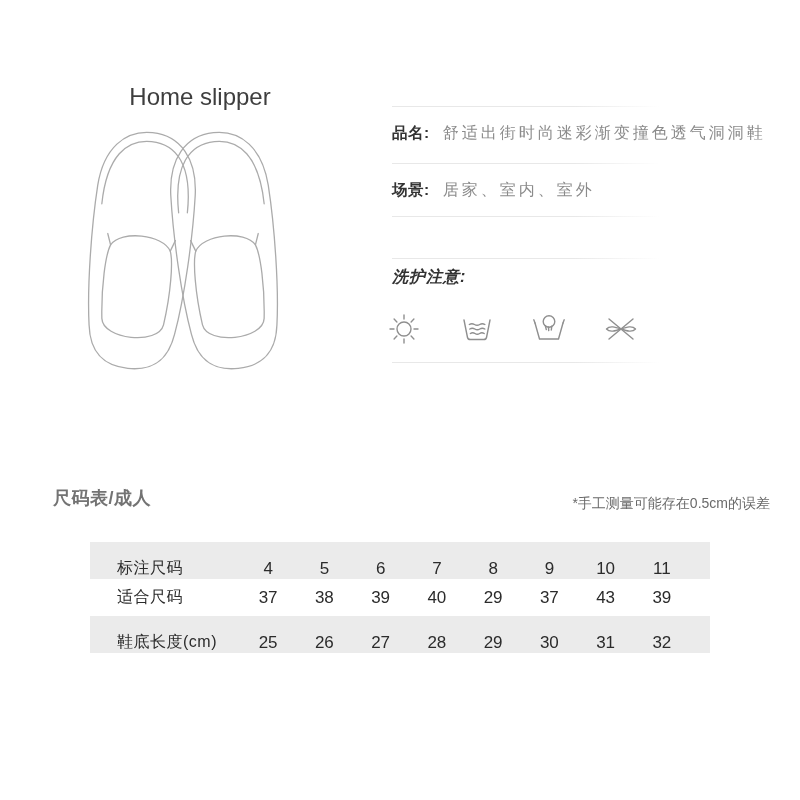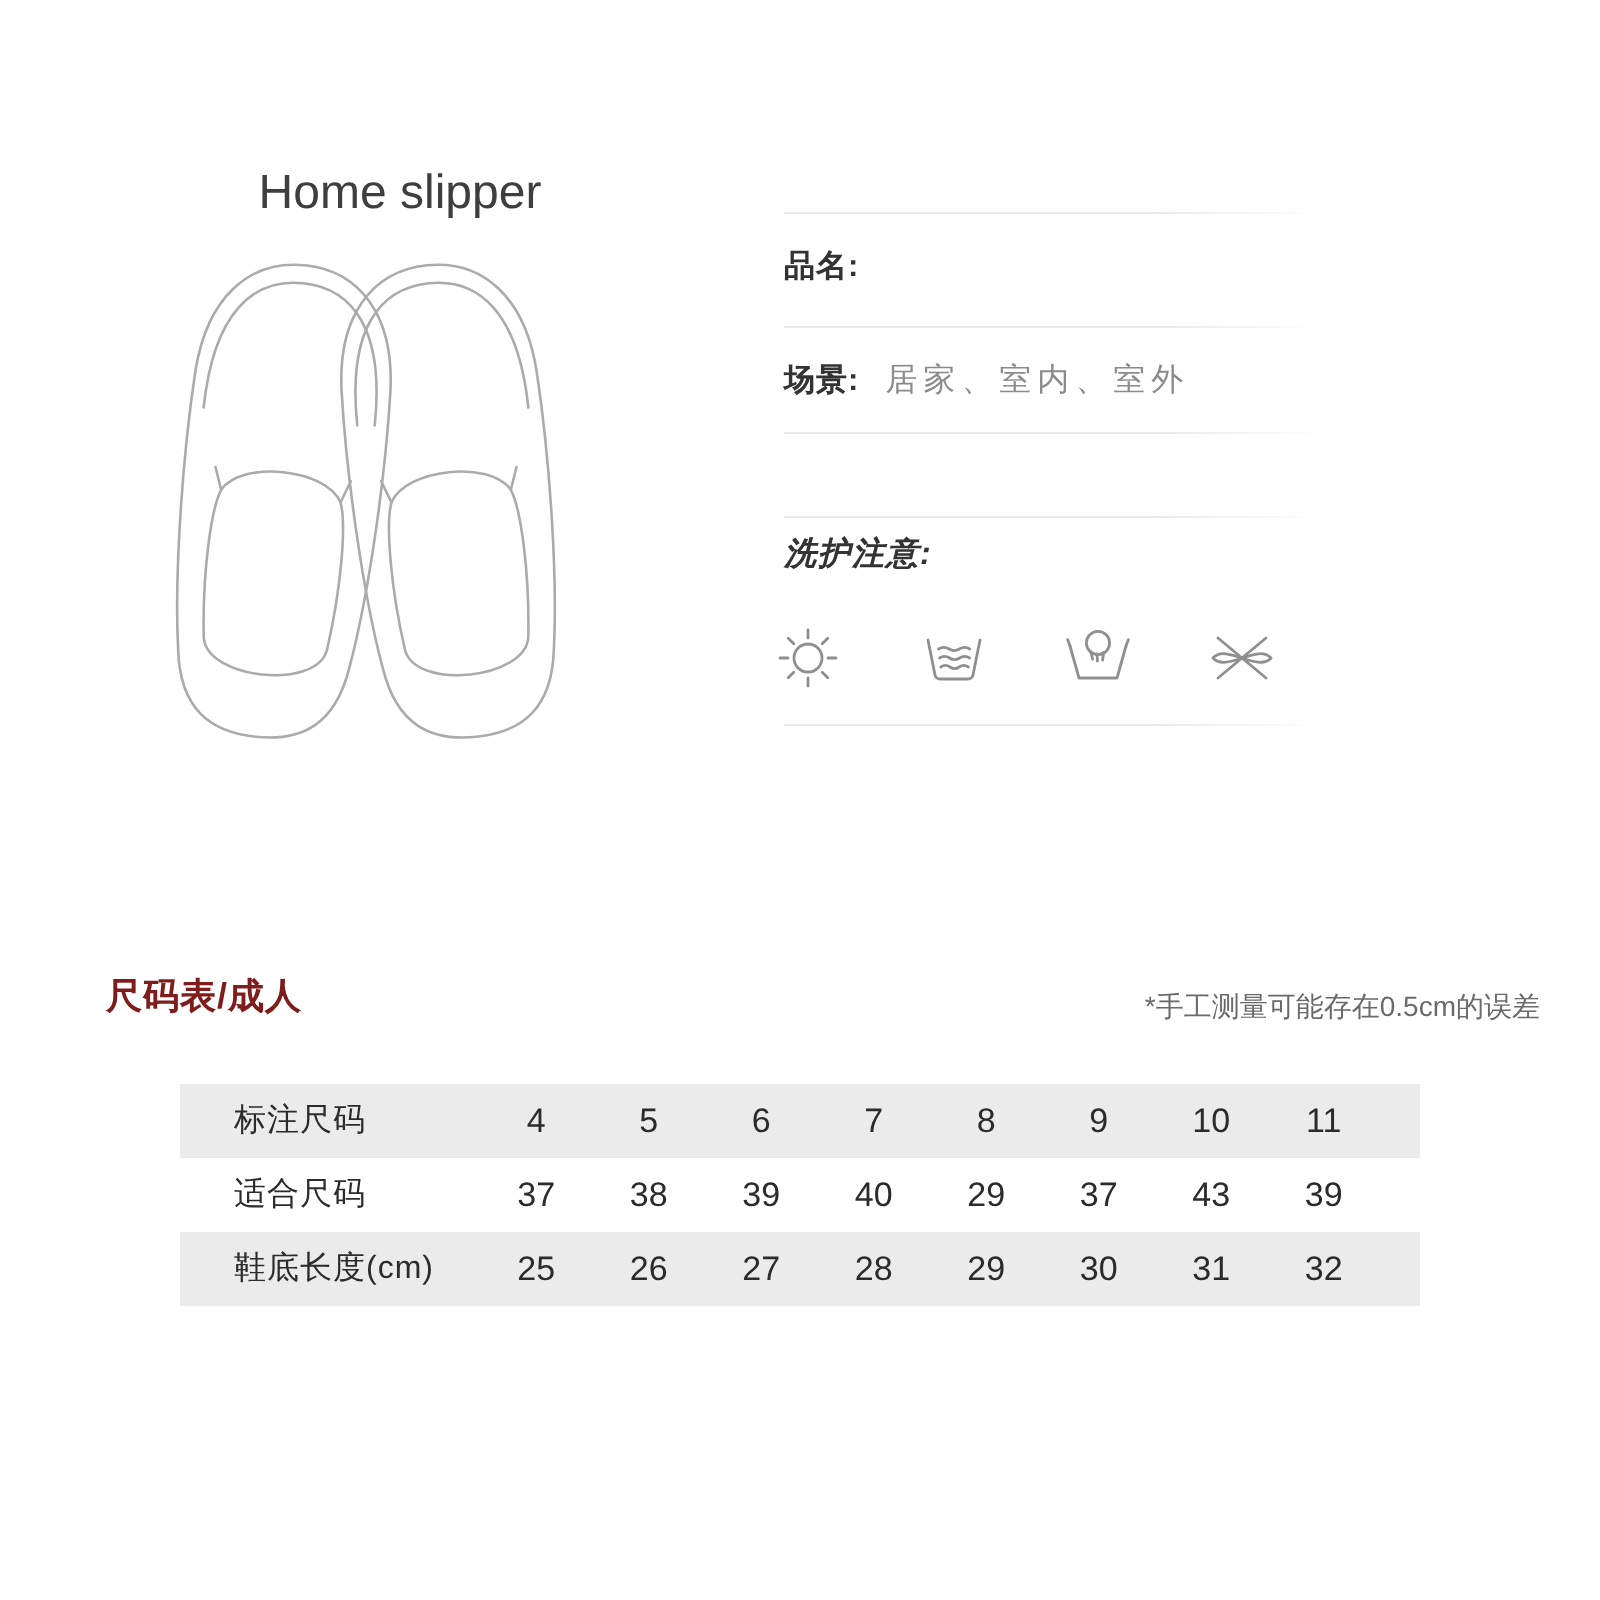--- a/index.html
+++ b/index.html
@@ -21,25 +21,25 @@
   .info-row.r1{top:123px}.info-row.r2{top:180px}
   .info-label{font-weight:bold;color:#333333;font-size:15.5px;letter-spacing:.5px;flex-shrink:0;}
   .info-value{color:#8b8b8b;font-size:16px;letter-spacing:3px;}
   .care-title{left:392px;top:267px;font-weight:bold;color:#333333;font-size:16px;letter-spacing:1px;font-style:italic;}
   .care-icons{left:388px;top:311px;width:270px;height:36px;}
   .care-icon{position:absolute;top:0;width:34px;height:36px;}
   .ci1{left:0}.ci2{left:72px}.ci3{left:144px}.ci4{left:216px}
   .care-icon svg{stroke:#8f8f8f;fill:none;stroke-width:1.4;stroke-linecap:round;stroke-linejoin:round;}
 
   
-  .size-title{left:53px;top:486px;font-size:18px;font-weight:bold;color:#7f1d1d;letter-spacing:.5px;}
+  .size-title{left:53px;top:486px;font-size:18px;font-weight:bold;color:#737373;letter-spacing:.5px;}
   .size-note{right:30px;top:495px;font-size:14px;color:#6a6a6a;}
   .size-table{left:90px;top:542px;width:620px;}
   .t-row{display:flex;height:37px;align-items:center;padding-right:20px;box-sizing:border-box;}
-  .t-row.stripe{background:#ebebeb;}
+  .t-row.stripe{background:#ebebeb;align-items:flex-end;}
   .t-label{width:150px;padding-left:27px;font-size:16px;color:#2b2b2b;letter-spacing:.5px;box-sizing:border-box;flex-shrink:0;}
   .t-cell{flex:1;text-align:center;font-size:17px;color:#2b2b2b;}
 
   .line-art{stroke:#ababab;fill:none;stroke-width:1.3;stroke-linecap:round;stroke-linejoin:round;}
 </style>
 </head>
 <body>
 
 <div class="abs drawing-title">Home slipper</div>
 
@@ -57,20 +57,21 @@
       <path d="M-30,-4 C-21,-20 21,-20 30,-4 C34,6 35,38 31,70 C28,91 -28,91 -31,70 C-35,38 -34,6 -30,-4 Z"></path>
       <path d="M-30,-4 L-34,-15 M30,-4 L34,-15"></path>
     </g>
   </g>
 </svg>
 
 <div class="abs divider d1"></div>
 
 <div class="abs info-row r1">
   <span class="info-label">品名:</span>
+  <span class="info-value">舒适出街时尚迷彩渐变撞色透气洞洞鞋</span>
 </div>
 
 <div class="abs divider d2"></div>
 
 <div class="abs info-row r2">
   <span class="info-label">场景:</span>
   <span class="info-value">居家、室内、室外</span>
 </div>
 
 <div class="abs divider d3"></div>

